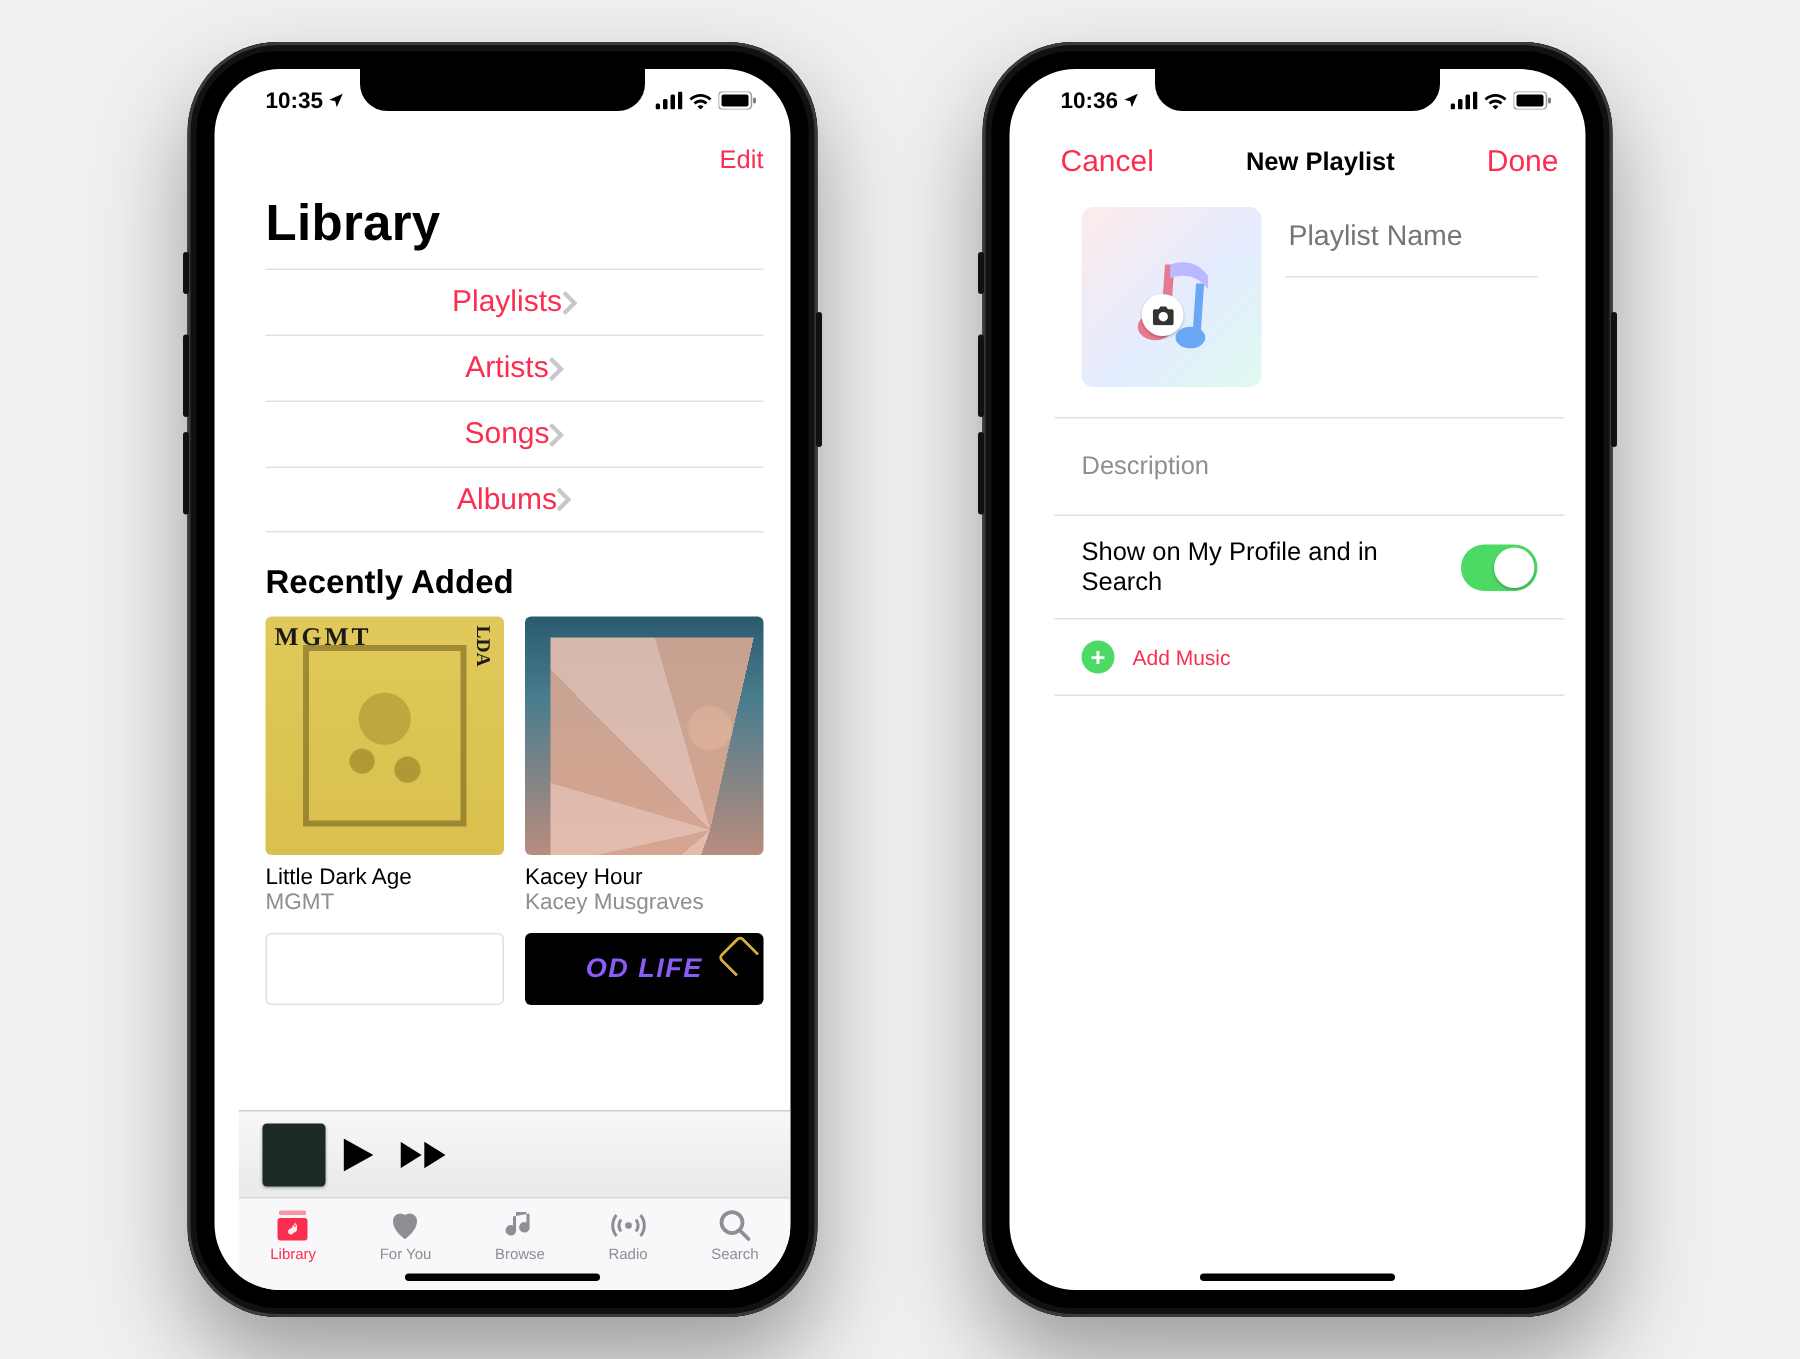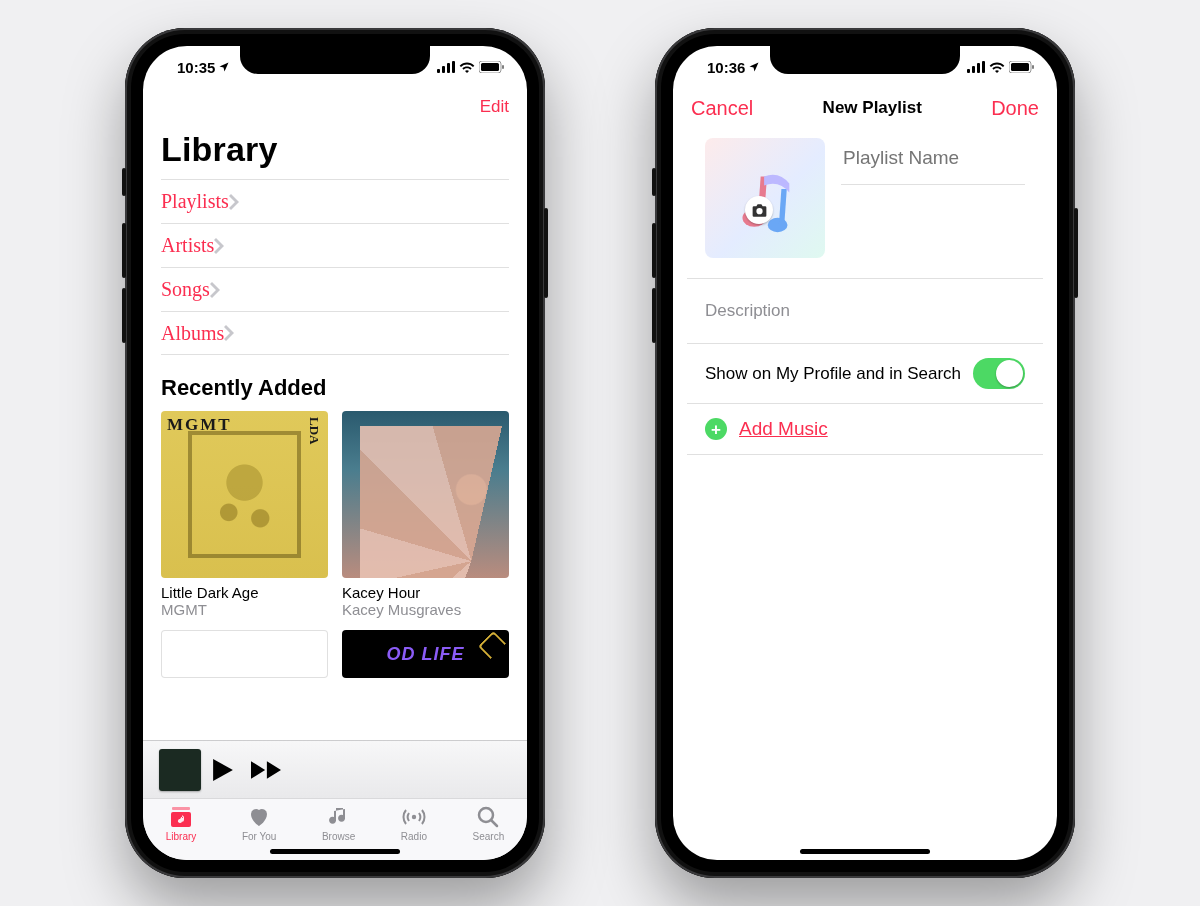--- a/index.html
+++ b/index.html
@@ -37,31 +37,31 @@
   }
   .home-indicator{position:absolute;bottom:6px;left:50%;transform:translateX(-50%);
     width:130px;height:5px;background:#000;border-radius:3px;z-index:50;}
   
   .statusbar{height:42px;flex:0 0 42px;display:flex;align-items:center;justify-content:space-between;
     padding:0 26px;font-size:15px;font-weight:600;z-index:40;}
   .sb-left{display:flex;align-items:center;gap:3px;margin-left:8px;}
   .sb-right{display:flex;align-items:center;gap:4px;margin-right:-4px;}
   .sb-right svg{display:block;}
   
-  .content{flex:1;overflow:hidden;position:relative;display:flex;flex-direction:column;}
+  .content{flex:1;overflow:hidden;position:relative;display:flex;flex-direction:column;margin-left:16px;}
   .navbar{height:38px;display:flex;align-items:center;justify-content:flex-end;padding:0 18px;}
   .navbar .nav-btn{color:var(--accent);font-size:17px;}
   .navbar3{height:40px;display:flex;align-items:center;justify-content:space-between;padding:0 18px;}
   .navbar3 .nav-btn{color:var(--accent);font-size:20px;}
   .navbar3 .nav-title{font-size:17px;font-weight:600;}
   .navbar3 .nav-done{font-weight:400;}
   h1.big{font-size:34px;font-weight:800;margin:4px 18px 10px;letter-spacing:.2px;}
   .list{margin:0 18px;}
-  .row{display:flex;align-items:center;justify-content:flex-start;height:44px;
-    border-top:1px solid var(--hair);font-family:Liberation Serif, serif;}
+  .row{display:flex;align-items:center;justify-content:center;height:44px;
+    border-top:1px solid var(--hair);}
   .row:last-child{border-bottom:1px solid var(--hair);}
   .row span.label{color:var(--accent);font-size:20px;}
   .chev{color:#c7c7cc;}
   h2.section{font-size:22px;font-weight:800;margin:20px 18px 10px;}
   .grid{display:flex;gap:14px;padding:0 18px;}
   .card{flex:1;}
   .art{width:100%;aspect-ratio:1/1;border-radius:4px;background:#ddd;position:relative;overflow:hidden;}
   .card .t1{font-size:15px;margin-top:6px;}
   .card .t2{font-size:15px;color:var(--grey);}
   .peek{display:flex;gap:14px;padding:0 18px;margin-top:12px;height:48px;overflow:hidden;}
@@ -95,21 +95,21 @@
   .hr-short{height:1px;background:var(--hair);margin:14px 0 0;} 
   .desc{display:block;color:#8e8e93;font-size:17px;padding:22px 0;}
   .toggle-row{display:flex;align-items:center;justify-content:space-between;padding:14px 0;}
   .toggle-row .tlabel{font-size:17px;}
   .switch{width:52px;height:31px;border-radius:16px;background:var(--green);position:relative;}
   .knob{position:absolute;width:27px;height:27px;border-radius:50%;background:#fff;top:2px;right:2px;
     box-shadow:0 1px 2px rgba(0,0,0,.3);}
   .add-row{display:flex;align-items:center;gap:12px;padding:14px 0;}
   .plus{width:22px;height:22px;border-radius:50%;background:var(--green);color:#fff;
     display:flex;align-items:center;justify-content:center;font-size:17px;font-weight:700;line-height:1;}
-  .add-label{color:var(--accent);font-size:19px;text-decoration:underline;}
+  .add-label{color:var(--accent);font-size:14px;}
   
   .art-mgmt{background:linear-gradient(#e0c95a,#d9c04e);}
   .art-mgmt::before{content:"";position:absolute;inset:12% 16% 12% 16%;
     background:radial-gradient(circle at 50% 40%,#a58f2e 0 20%,transparent 21%),
                radial-gradient(circle at 35% 65%,#8d7620 0 8%,transparent 9%),
                radial-gradient(circle at 65% 70%,#8d7620 0 8%,transparent 9%);
     border:4px solid #6b5a18;opacity:.55;}
   .art-mgmt .tag{position:absolute;font-family:serif;font-weight:700;color:#1a1a1a;}
   .art-mgmt .tag.tl{top:4px;left:6px;font-size:17px;letter-spacing:2px;}
   .art-mgmt .tag.tr{top:6px;right:6px;font-size:13px;writing-mode:vertical-rl;}

